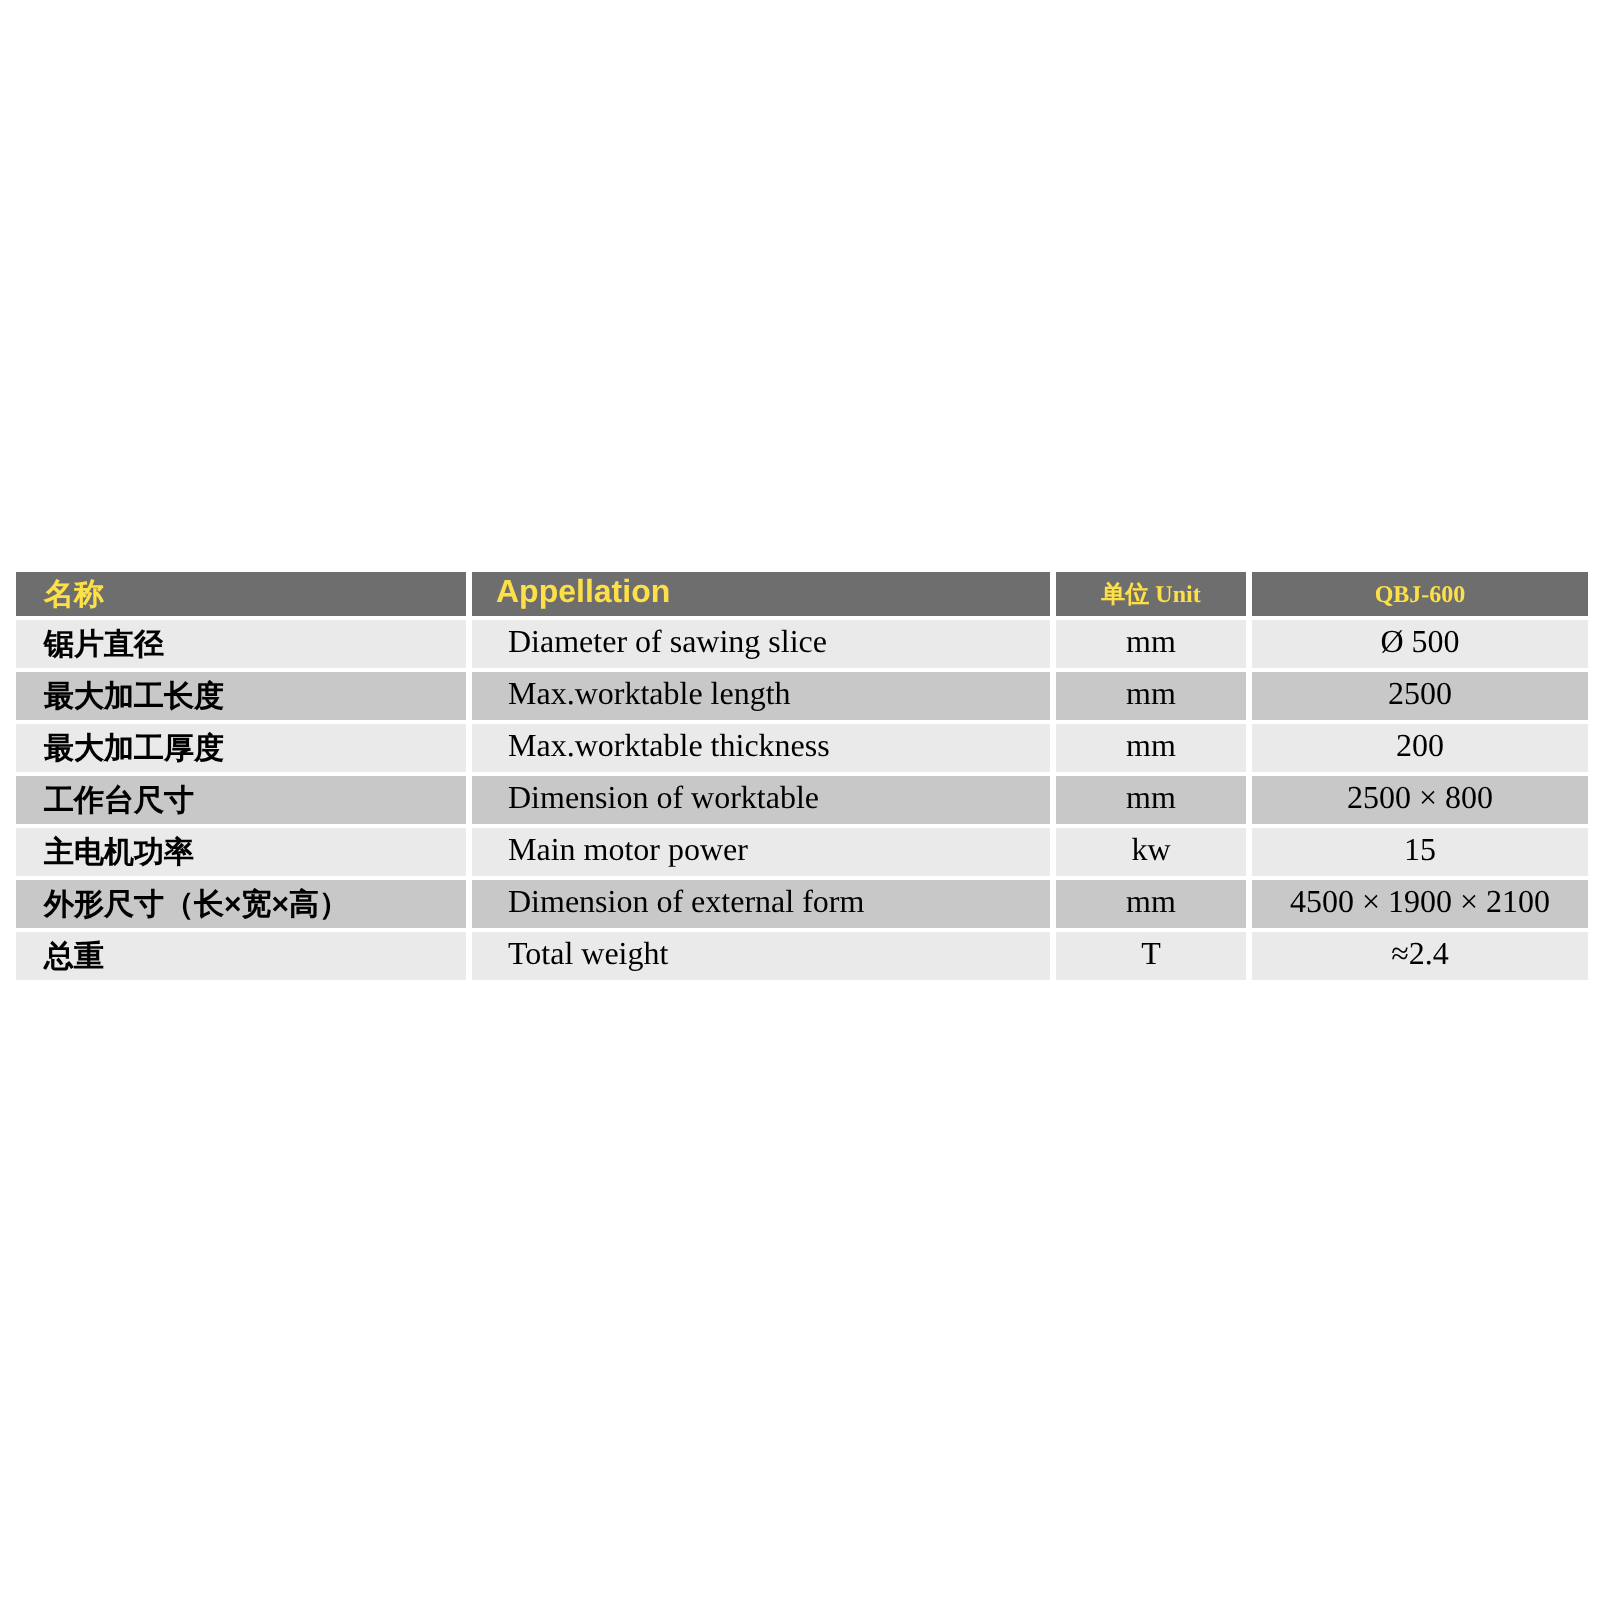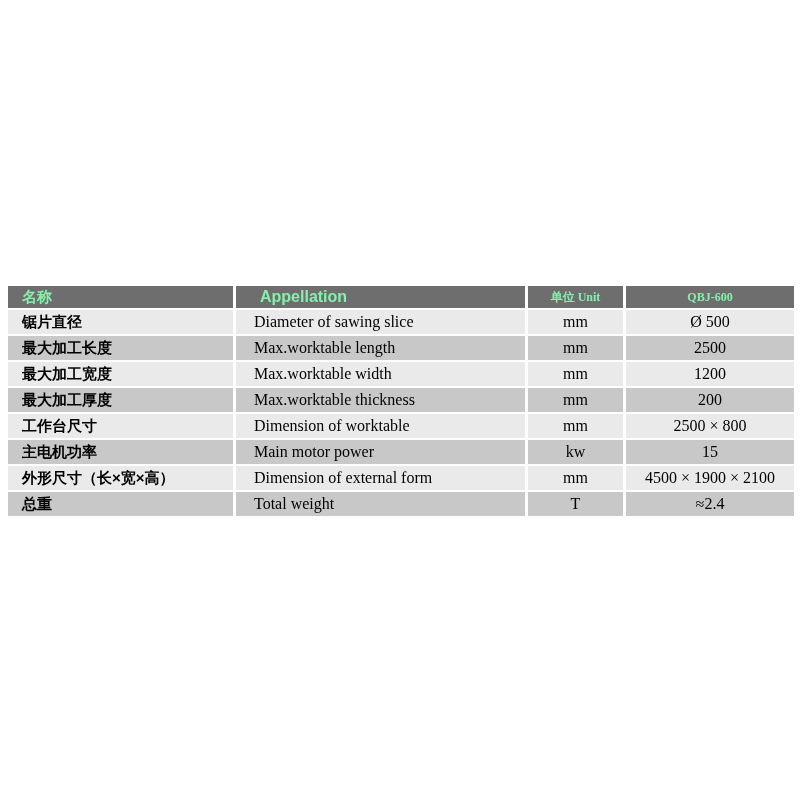--- a/index.html
+++ b/index.html
@@ -25,31 +25,31 @@
     padding: 0;
     vertical-align: middle;
     border-right: 3px solid #ffffff;
     border-bottom: 2px solid #ffffff;
     overflow: hidden;
     white-space: nowrap;
   }
   th:last-child, td:last-child { border-right: none; }
   thead th {
     background: #6e6e6e;
-    color: #86efac;
+    color: #fde047;
     height: 22px;
     font-size: 15px;
     font-weight: bold;
   }
   .col-name-h {
     text-align: left; padding-left: 14px;
     font-family: "Liberation Sans", sans-serif;
   }
   .col-app-h {
-    text-align: left; padding-left: 24px;
+    text-align: left; padding-left: 12px;
     font-family: "Liberation Sans", sans-serif;
     font-size: 16px;
   }
   .col-unit-h, .col-model-h {
     text-align: center;
     font-family: "Liberation Serif", serif;
     font-size: 12px;
   }
   tbody td {
     height: 24px;
@@ -99,26 +99,20 @@
           <td class="cell-unit">mm</td>
           <td class="cell-value">Ø 500</td>
         </tr>
         <tr>
           <td class="cell-name">最大加工长度</td>
           <td class="cell-appellation">Max.worktable length</td>
           <td class="cell-unit">mm</td>
           <td class="cell-value">2500</td>
         </tr>
         <tr>
-          <td class="cell-name">最大加工宽度</td>
-          <td class="cell-appellation">Max.worktable width</td>
-          <td class="cell-unit">mm</td>
-          <td class="cell-value">1200</td>
-        </tr>
-        <tr>
           <td class="cell-name">最大加工厚度</td>
           <td class="cell-appellation">Max.worktable thickness</td>
           <td class="cell-unit">mm</td>
           <td class="cell-value">200</td>
         </tr>
         <tr>
           <td class="cell-name">工作台尺寸</td>
           <td class="cell-appellation">Dimension of worktable</td>
           <td class="cell-unit">mm</td>
           <td class="cell-value">2500 × 800</td>

